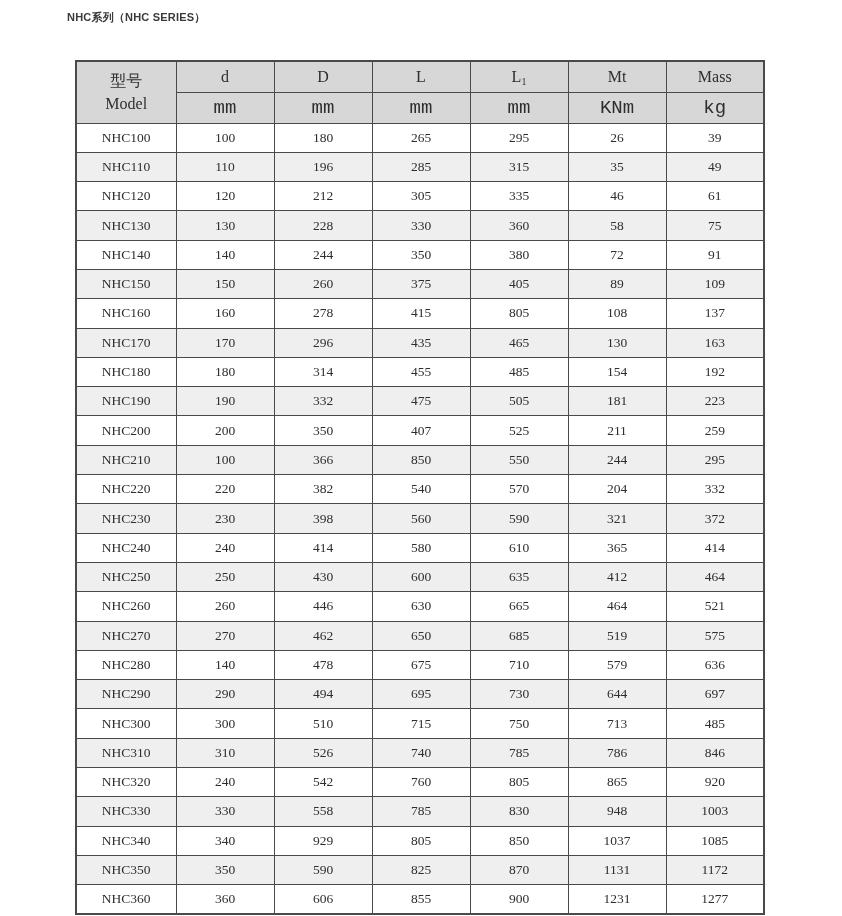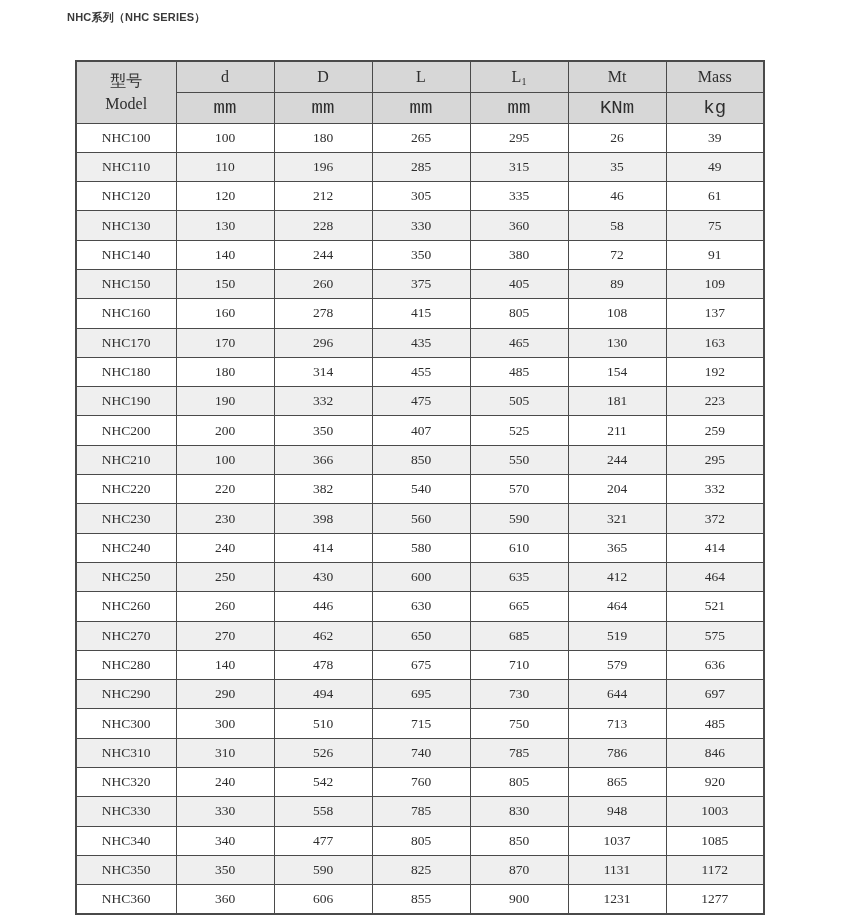--- a/index.html
+++ b/index.html
@@ -324,21 +324,21 @@
         <td>330</td>
         <td>558</td>
         <td>785</td>
         <td>830</td>
         <td>948</td>
         <td>1003</td>
       </tr>
       <tr>
         <td class="model">NHC340</td>
         <td>340</td>
-        <td>477</td>
+        <td>929</td>
         <td>805</td>
         <td>850</td>
         <td>1037</td>
         <td>1085</td>
       </tr>
       <tr class="alt">
         <td class="model">NHC350</td>
         <td>350</td>
         <td>590</td>
         <td>825</td>

